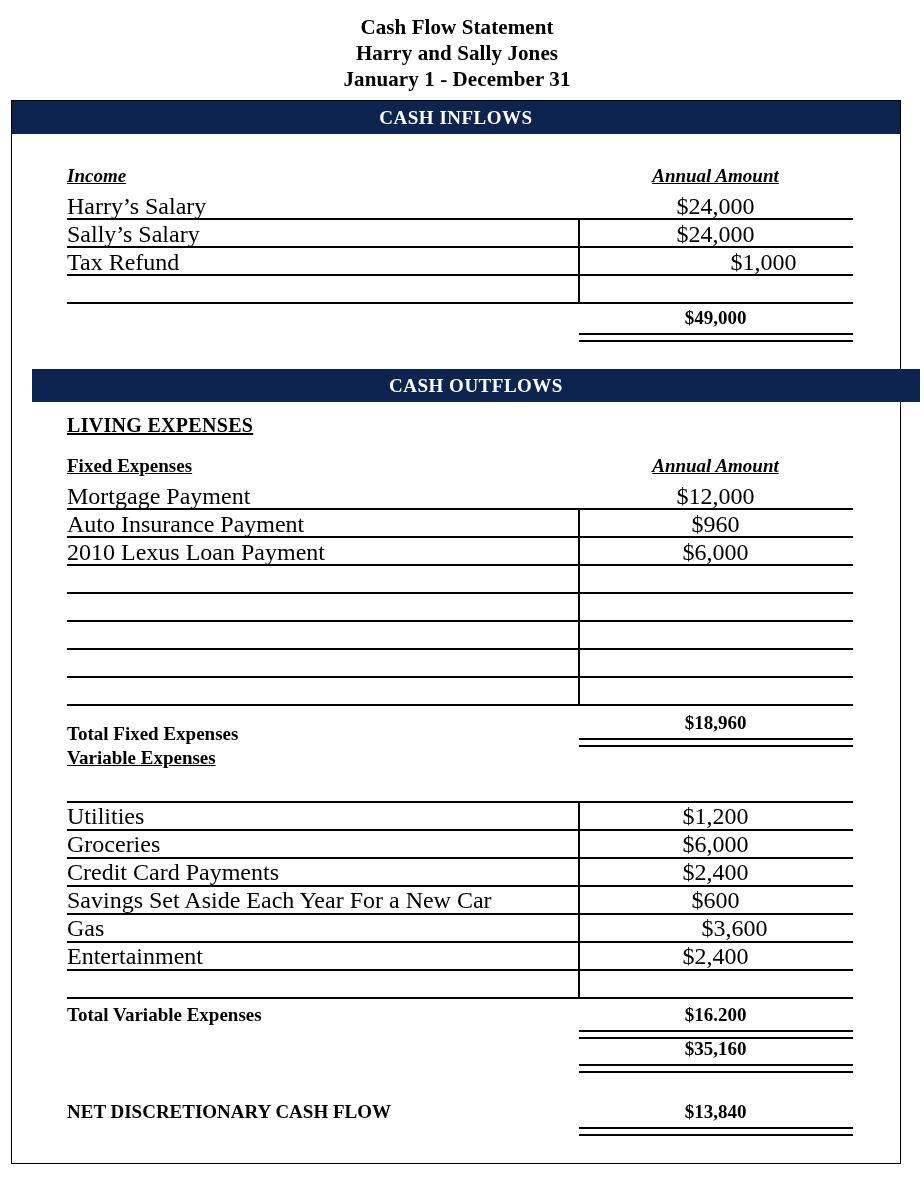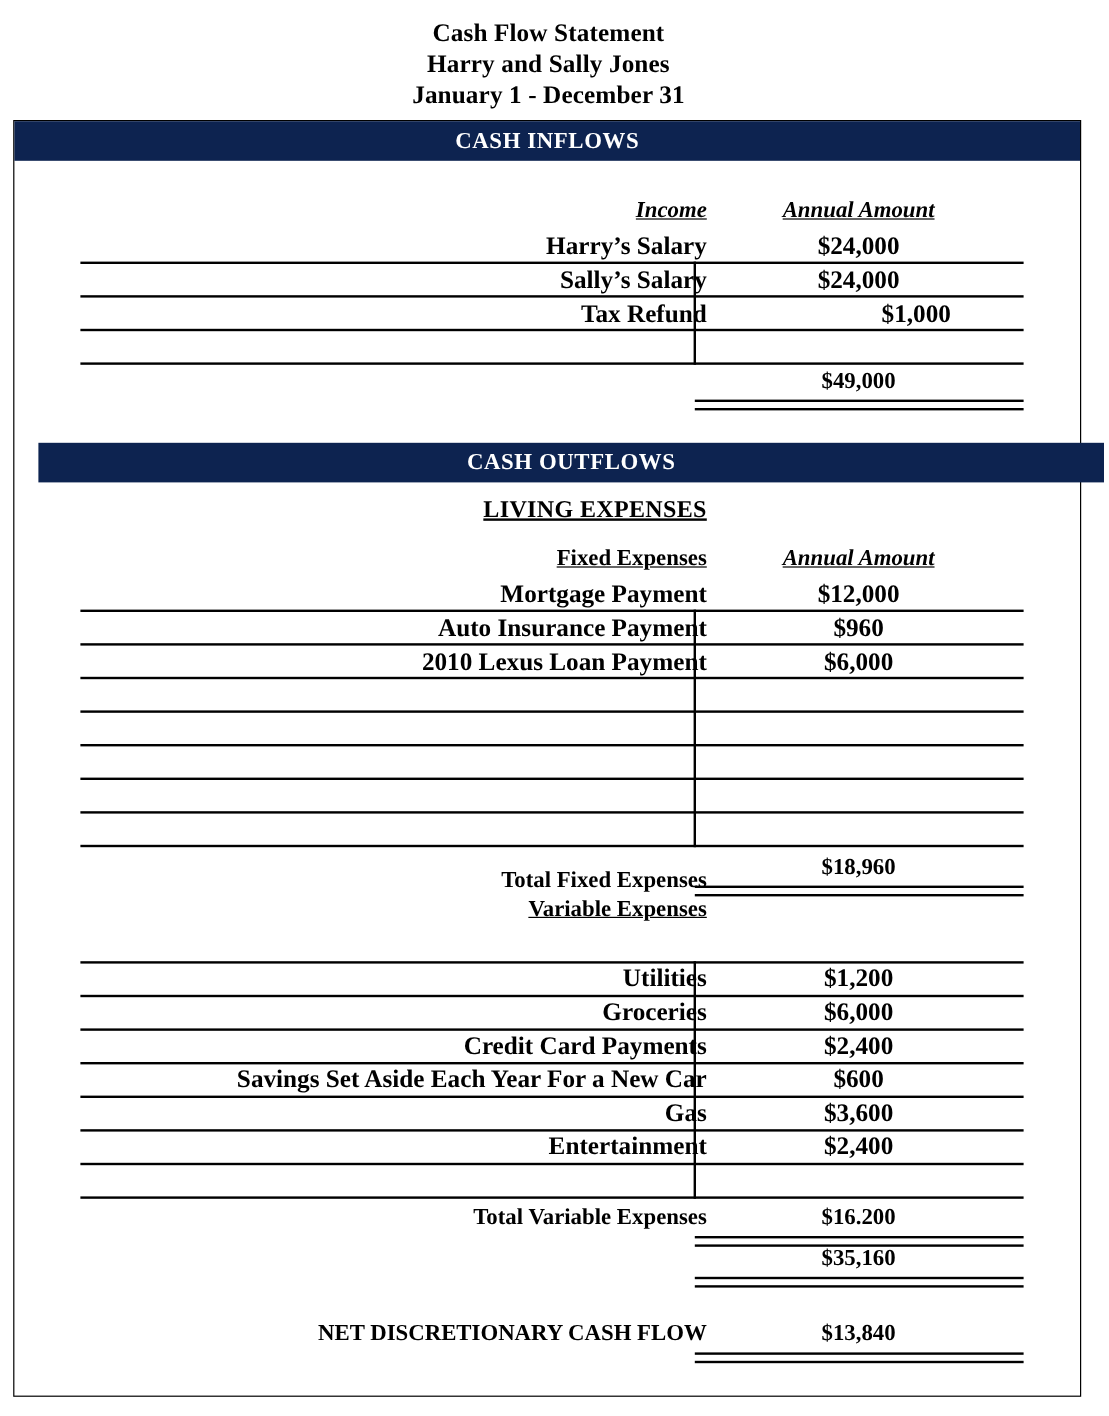--- a/index.html
+++ b/index.html
@@ -56,45 +56,45 @@
     line-height: 33px;
     letter-spacing: 0.5px;
     box-sizing: border-box;
   }
   #banner-inflows { top: 0px; }
   #banner-outflows { top: 268px; margin-left: 20px; }
 
   
   .col-left {
     position: absolute;
-    left: 66px;
+    left: 55px;
     width: 511px;
-    text-align: right;
+    text-align: left;
   }
   .col-right {
     position: absolute;
     left: 566px;
     width: 275px;
     text-align: center;
   }
 
   .hdr {
     font-size: 19px;
     font-weight: bold;
     text-decoration: underline;
   }
   .hdr-italic {
     font-size: 19px;
     font-weight: bold;
     font-style: italic;
     text-decoration: underline;
   }
   .cell {
-    font-size: 21px;
-    font-weight: bold;
+    font-size: 24px;
+    font-weight: normal;
   }
   .total-label {
     font-size: 19px;
     font-weight: bold;
   }
   .total-value {
     font-size: 19px;
     font-weight: bold;
   }
   .section-heading {
@@ -219,21 +219,21 @@
   <div class="col-left cell" style="top:730px;">Groceries</div>
   <div class="col-right cell" style="top:730px;">$6,000</div>
 
   <div class="col-left cell" style="top:758px;">Credit Card Payments</div>
   <div class="col-right cell" style="top:758px;">$2,400</div>
 
   <div class="col-left cell" style="top:786px;">Savings Set Aside Each Year For a New Car</div>
   <div class="col-right cell" style="top:786px;">$600</div>
 
   <div class="col-left cell" style="top:814px;">Gas</div>
-  <div class="col-right cell" style="top:814px;">$3,600</div>
+  <div class="col-right cell" style="top:814px;padding-left:19px;">$3,600</div>
 
   <div class="col-left cell" style="top:842px;">Entertainment</div>
   <div class="col-right cell" style="top:842px;">$2,400</div>
 
   <div class="col-left cell" style="top:870px;"></div>
   <div class="col-right cell" style="top:870px;"></div>
 
   <div class="hrule" style="top:728px;"></div>
   <div class="hrule" style="top:756px;"></div>
   <div class="hrule" style="top:784px;"></div>

